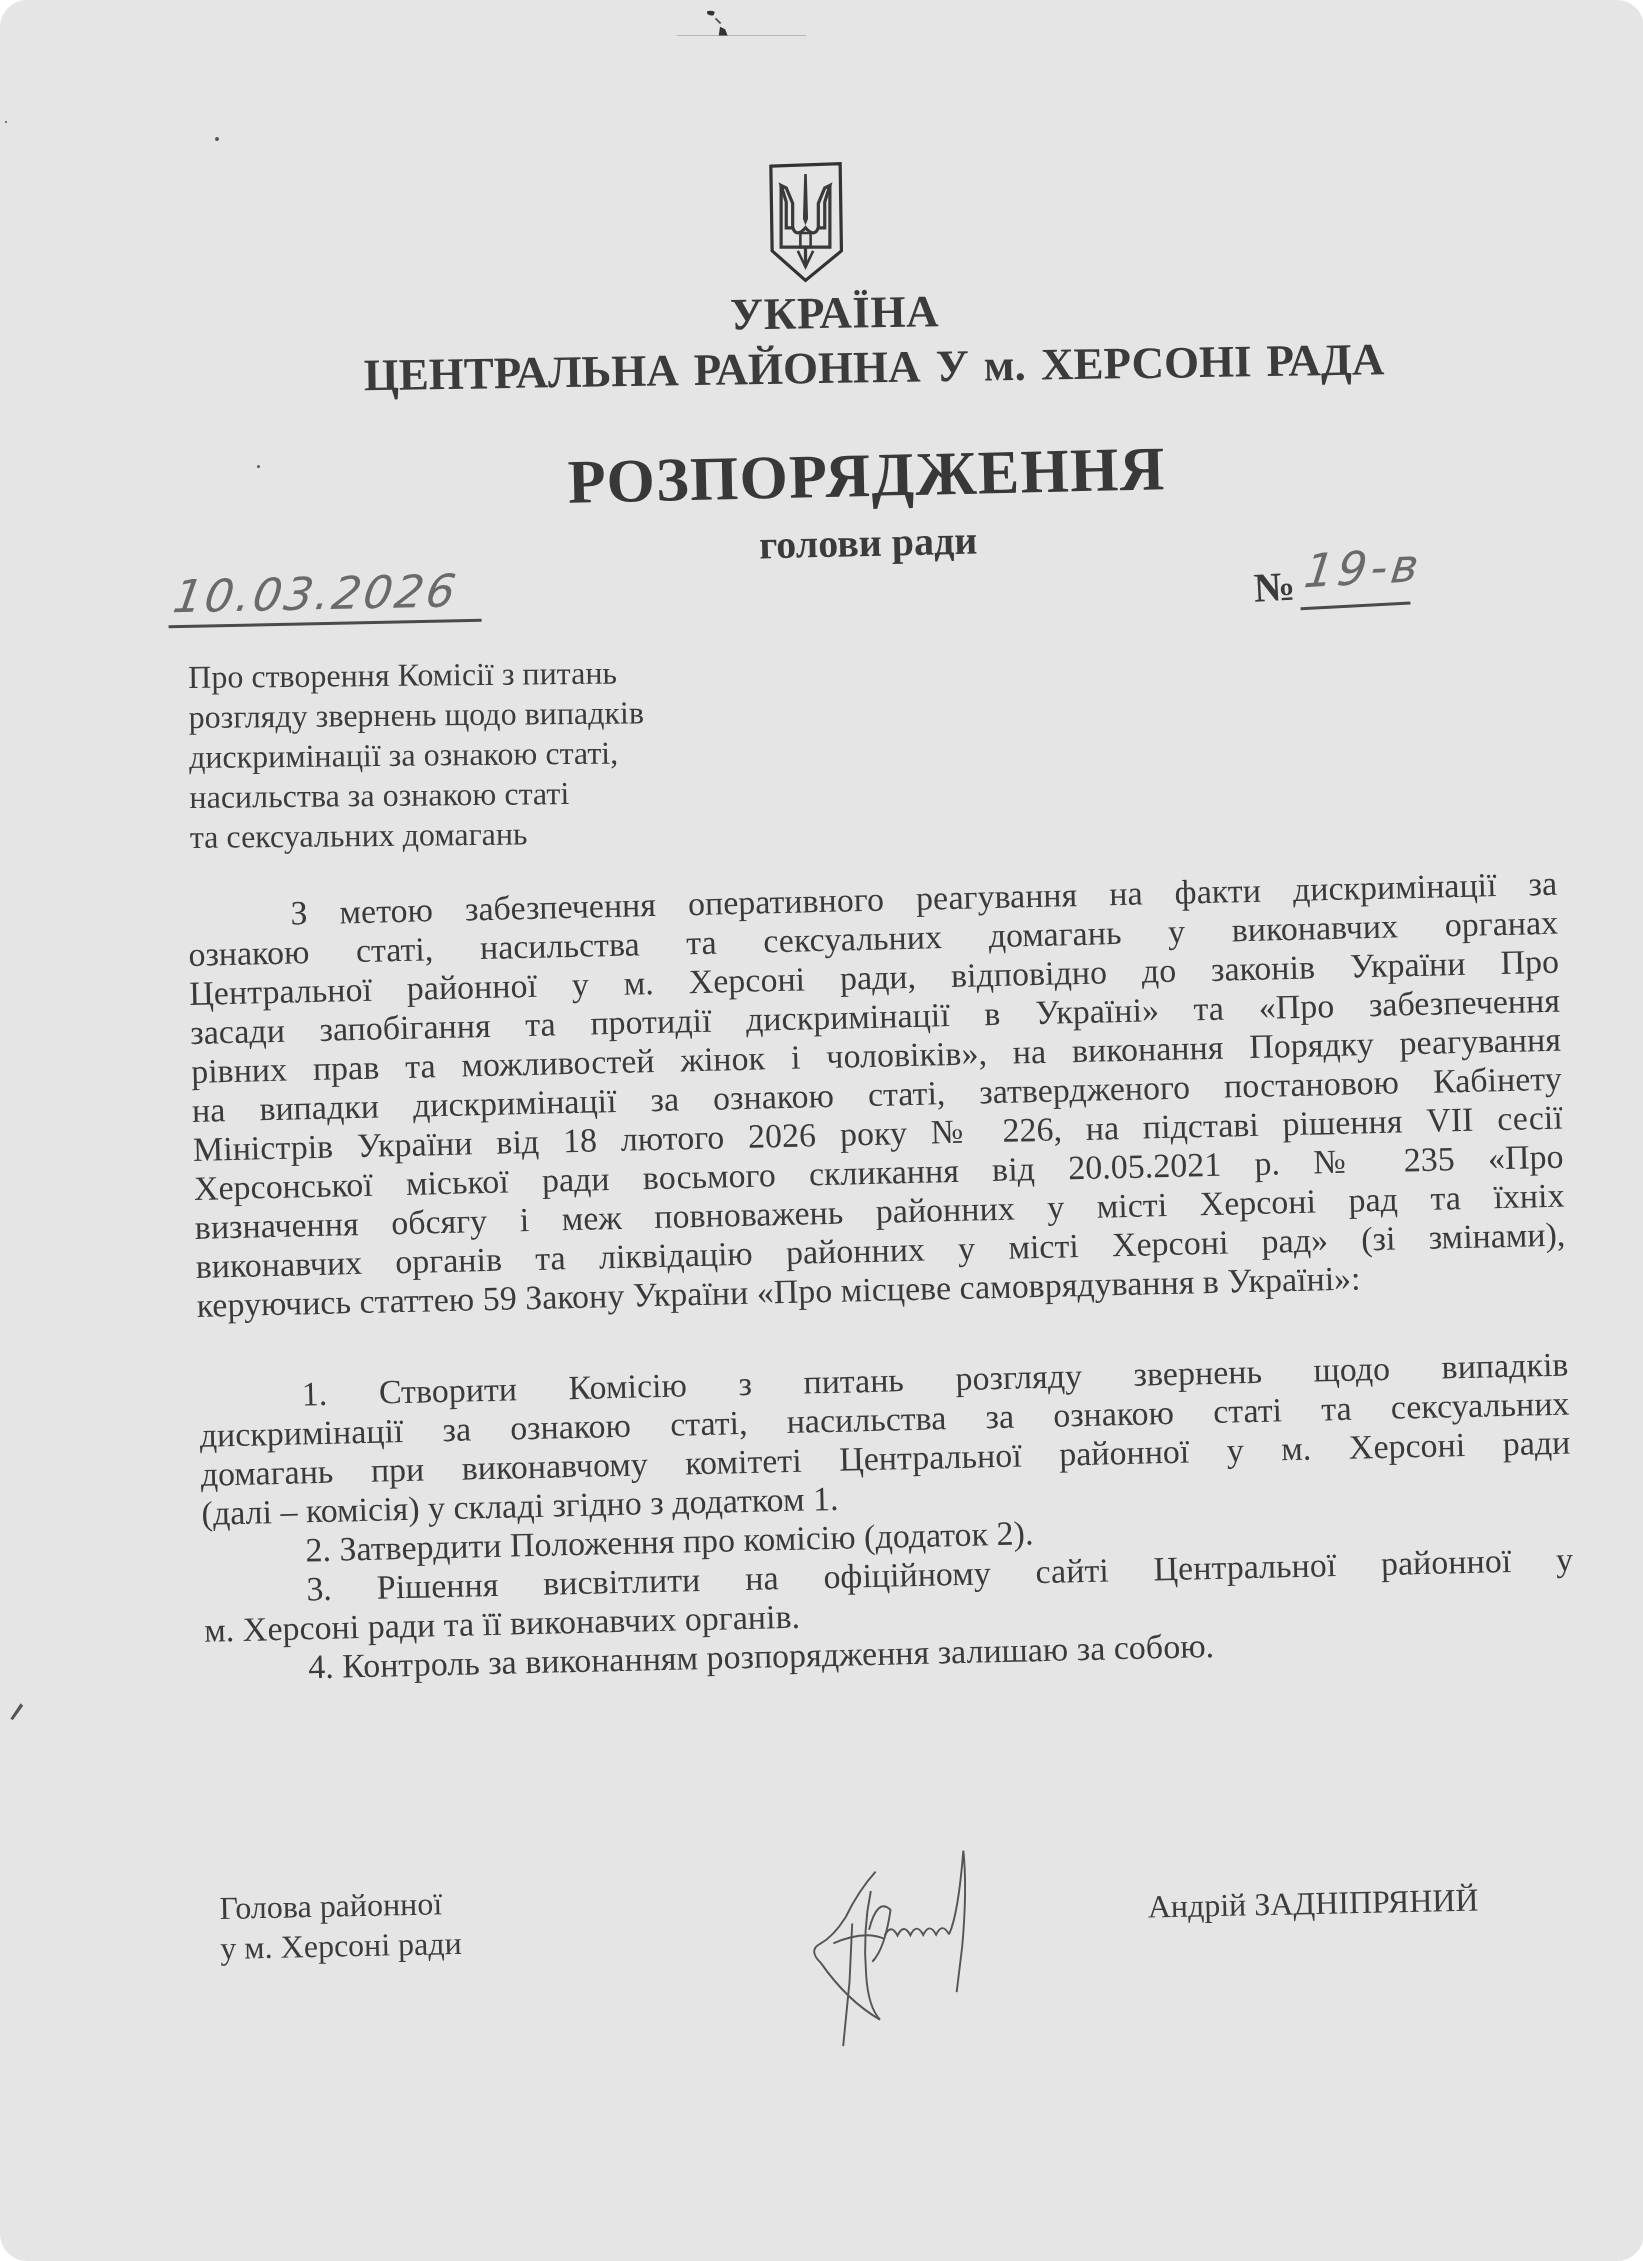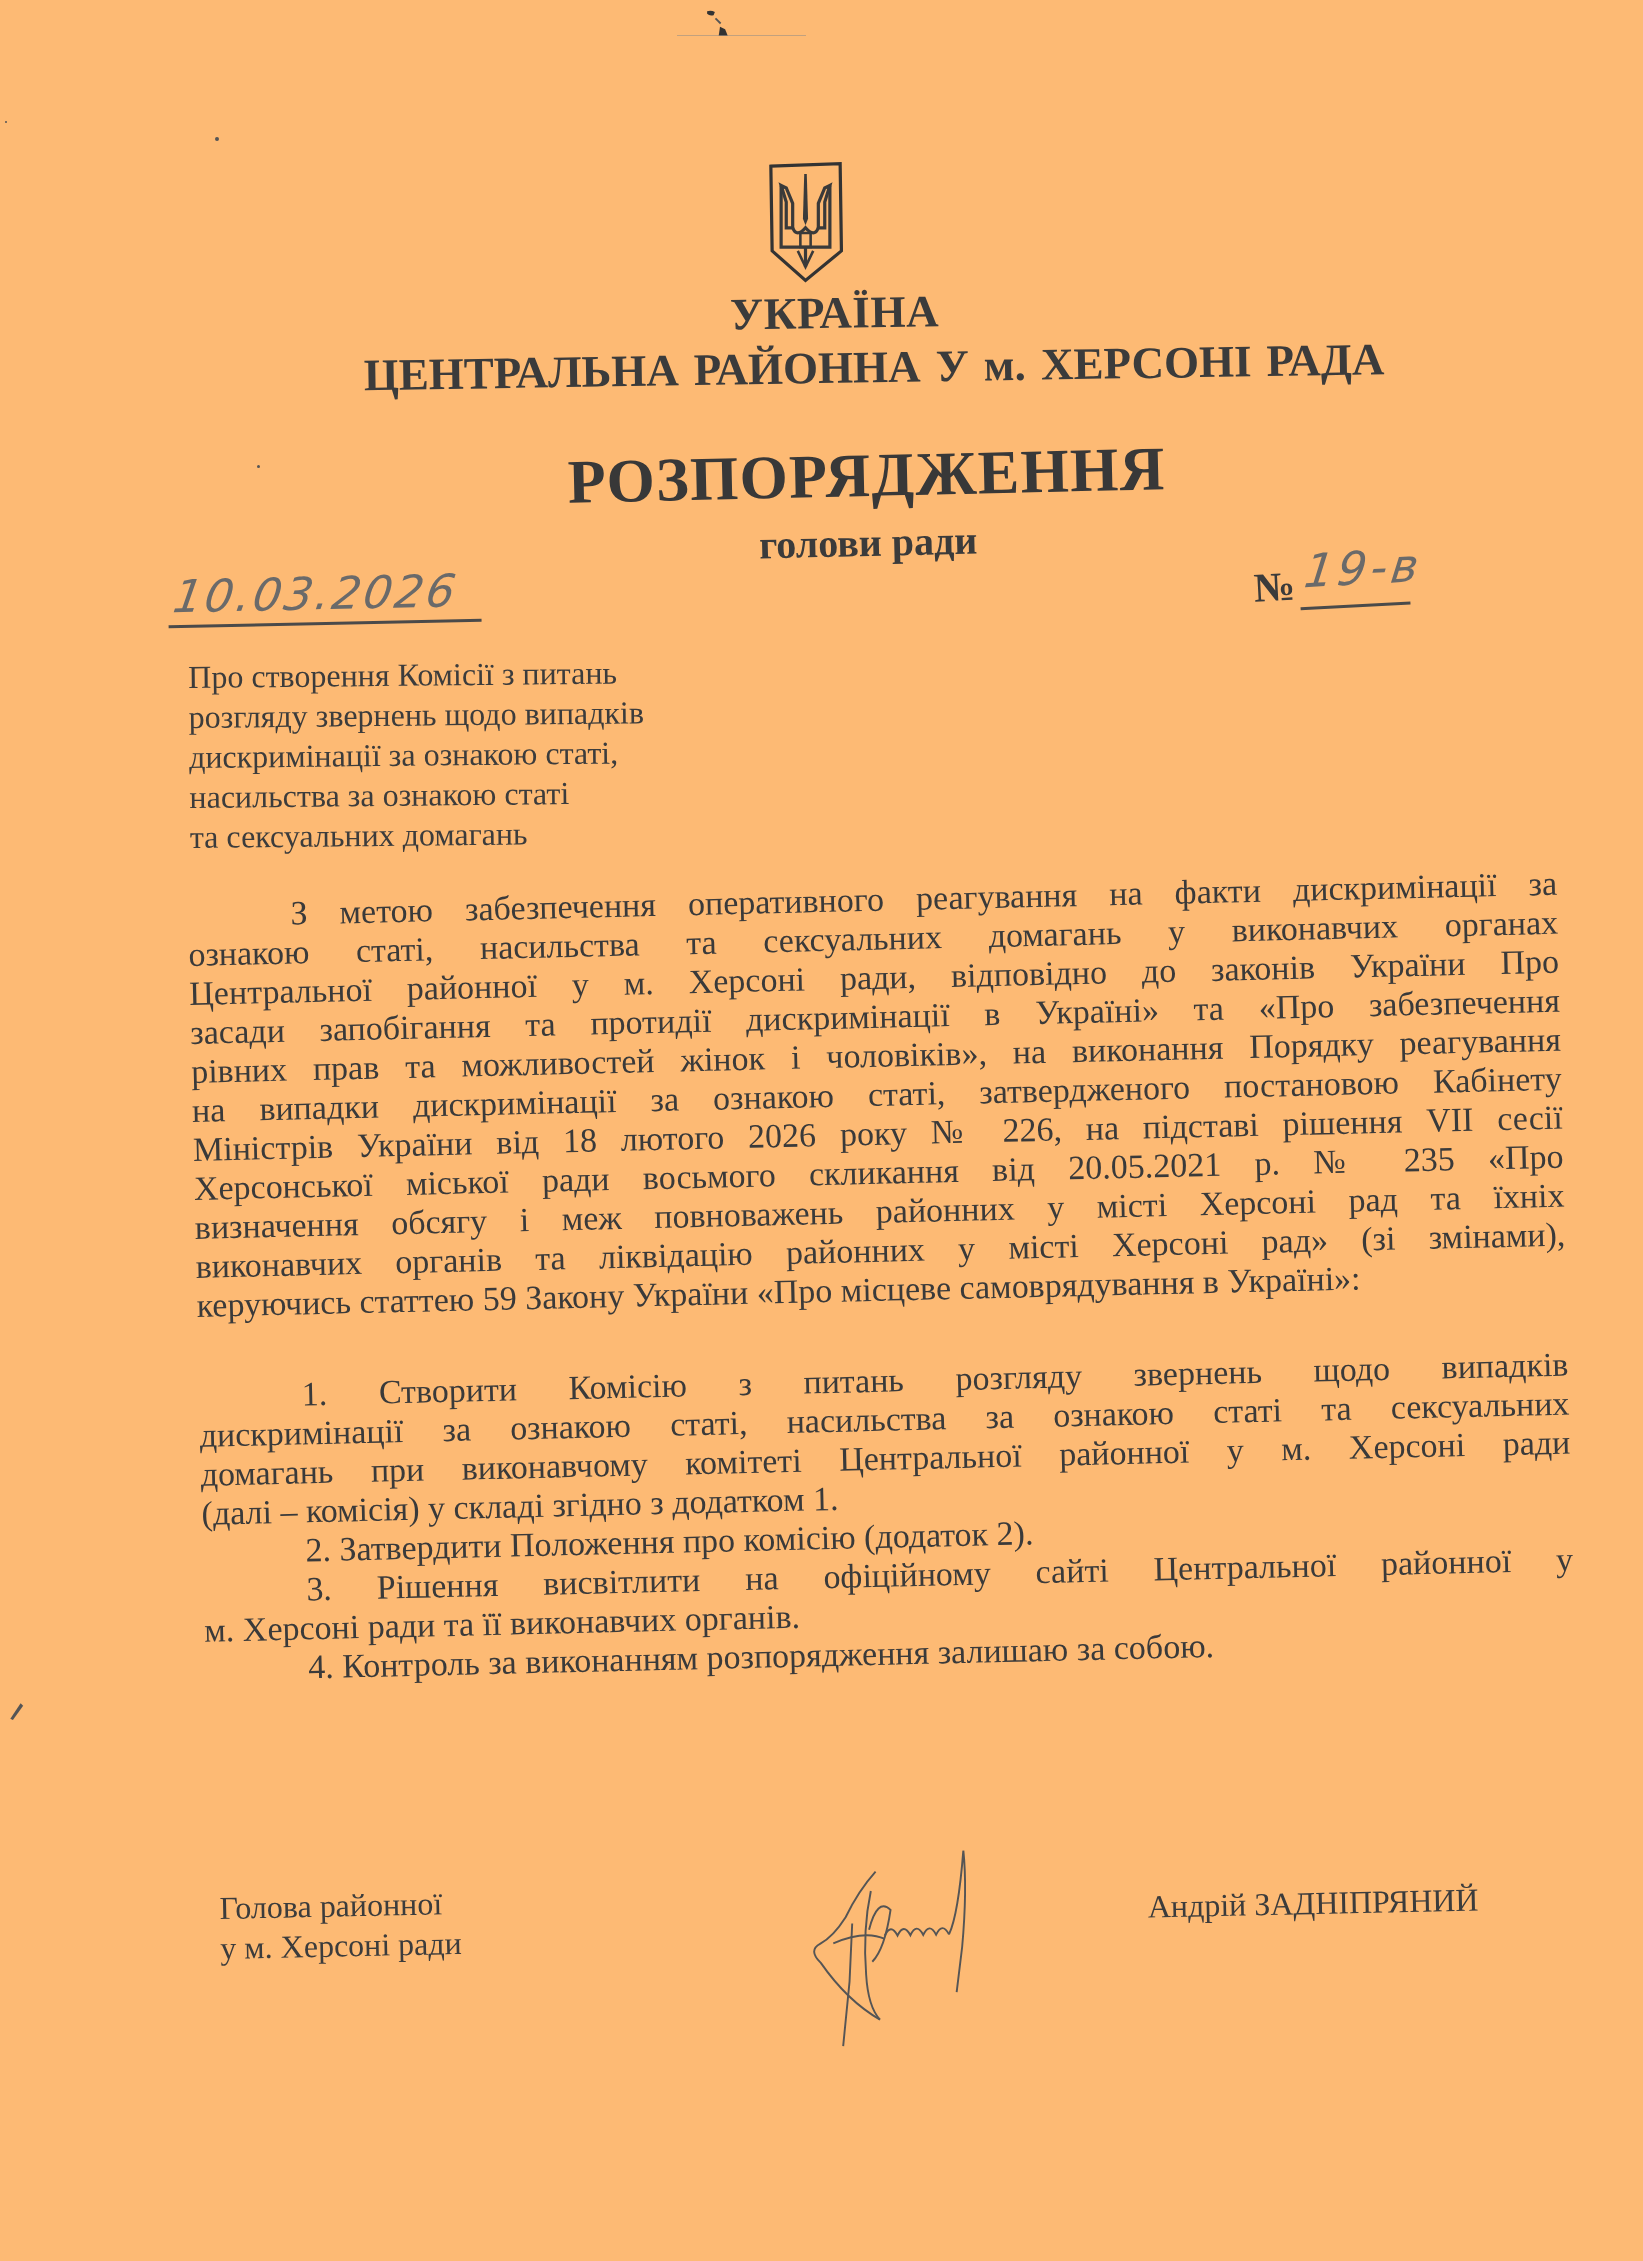--- a/index.html
+++ b/index.html
@@ -13,21 +13,22 @@
       position: relative;
       overflow: hidden;
       font-family: "Liberation Serif", "DejaVu Serif", serif;
       color: #3a3a3a;
     }
     .page {
       position: absolute;
       left: 0; top: 0;
       width: 1644px;
       height: 2261px;
-      background: #fdba74;
+      background: #e5e5e5;
+      border-radius: 27px;
     }
     .scan-mark-top {
       position: absolute;
       left: 707px; top: 10.3px;
       width: 26px; height: 27px;
     }
     .scan-line-top {
       position: absolute;
       left: 677px; top: 35px;
       width: 129px; height: 0.6px;

